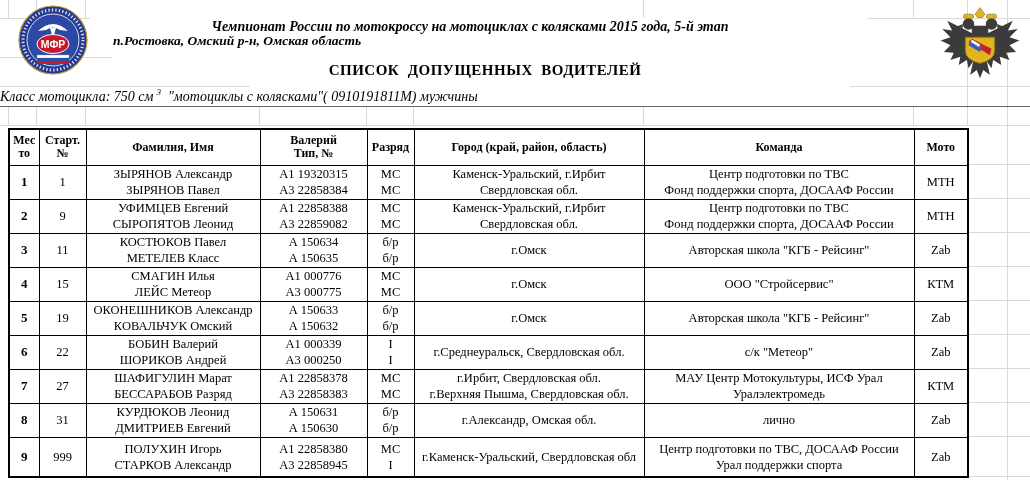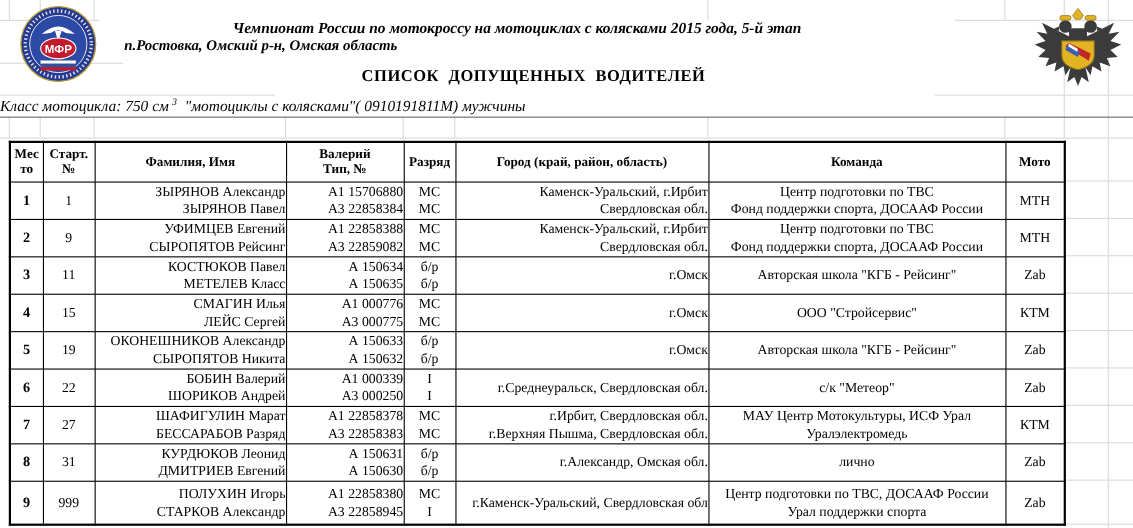--- a/index.html
+++ b/index.html
@@ -29,21 +29,21 @@
        border-collapse:collapse;table-layout:fixed;border:2px solid #000;
        font-size:12.5px;}
   .drivers th,.drivers td{border:1px solid #000;padding:0;overflow:hidden;}
   .drivers thead tr{height:36px;}
   .drivers tbody tr{height:34px;}
   .drivers tbody tr:last-child{height:40px;}
   .drivers th{font-size:12px;font-weight:bold;text-align:center;line-height:13px;vertical-align:middle;}
   .drivers th.brk .line{word-break:break-all;white-space:normal;padding:0 2px;}
   .drivers td{vertical-align:middle;line-height:16px;}
   .c{text-align:center;}
-  .l{text-align:right;padding-left:4px;}
+  .l{text-align:center;padding-left:4px;}
   td.place{font-weight:bold;text-align:center;font-size:13px;}
   .line{white-space:nowrap;}
   th .line{white-space:nowrap;}
 </style>
 </head>
 <body>
 
 <div class="page">
     <div class="gl h" style="left: 967px; top: 476px; width: 63px;"></div>
     <div class="gl h" style="left: 967px; top: 436px; width: 63px;"></div>
@@ -166,21 +166,21 @@
     </thead>
     <tbody>
         <tr>
       <td class="place">1</td>
       <td class="c">1</td>
       <td class="l">
             <div class="line">ЗЫРЯНОВ Александр</div>
             <div class="line">ЗЫРЯНОВ Павел</div>
           </td>
       <td class="l">
-            <div class="line">А1 15706880</div>
+            <div class="line">А1 19320315</div>
             <div class="line">А3 22858384</div>
           </td>
       <td class="c">
             <div class="line">МС</div>
             <div class="line">МС</div>
           </td>
       <td class="l">
             <div class="line">Каменск-Уральский, г.Ирбит</div>
             <div class="line">Свердловская обл.</div>
           </td>
@@ -188,21 +188,21 @@
             <div class="line">Центр подготовки по ТВС</div>
             <div class="line">Фонд поддержки спорта, ДОСААФ России</div>
           </td>
       <td class="c">МТН</td>
     </tr>
         <tr>
       <td class="place">2</td>
       <td class="c">9</td>
       <td class="l">
             <div class="line">УФИМЦЕВ Евгений</div>
-            <div class="line">СЫРОПЯТОВ Рейсинг</div>
+            <div class="line">СЫРОПЯТОВ Леонид</div>
           </td>
       <td class="l">
             <div class="line">А1 22858388</div>
             <div class="line">А3 22859082</div>
           </td>
       <td class="c">
             <div class="line">МС</div>
             <div class="line">МС</div>
           </td>
       <td class="l">
@@ -236,21 +236,21 @@
       <td class="c">
             <div class="line">Авторская школа "КГБ - Рейсинг"</div>
           </td>
       <td class="c">Zab</td>
     </tr>
         <tr>
       <td class="place">4</td>
       <td class="c">15</td>
       <td class="l">
             <div class="line">СМАГИН Илья</div>
-            <div class="line">ЛЕЙС Сергей</div>
+            <div class="line">ЛЕЙС Метеор</div>
           </td>
       <td class="l">
             <div class="line">А1 000776</div>
             <div class="line">А3 000775</div>
           </td>
       <td class="c">
             <div class="line">МС</div>
             <div class="line">МС</div>
           </td>
       <td class="l">
@@ -259,21 +259,21 @@
       <td class="c">
             <div class="line">ООО "Стройсервис"</div>
           </td>
       <td class="c">КТМ</td>
     </tr>
         <tr>
       <td class="place">5</td>
       <td class="c">19</td>
       <td class="l">
             <div class="line">ОКОНЕШНИКОВ Александр</div>
-            <div class="line">СЫРОПЯТОВ Никита</div>
+            <div class="line">КОВАЛЬЧУК Омский</div>
           </td>
       <td class="l">
             <div class="line">А 150633</div>
             <div class="line">А 150632</div>
           </td>
       <td class="c">
             <div class="line">б/р</div>
             <div class="line">б/р</div>
           </td>
       <td class="l">

